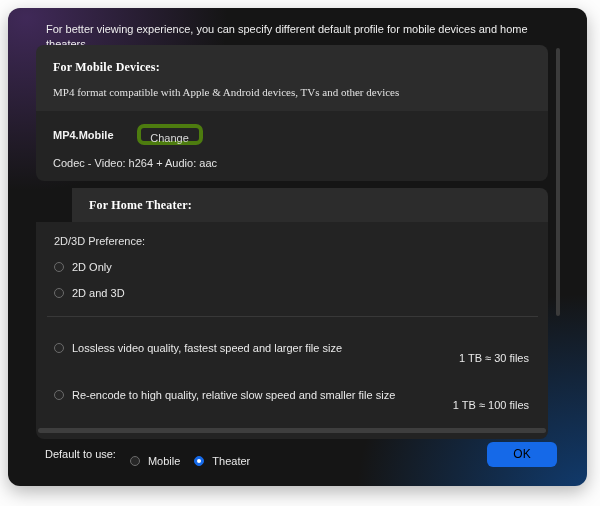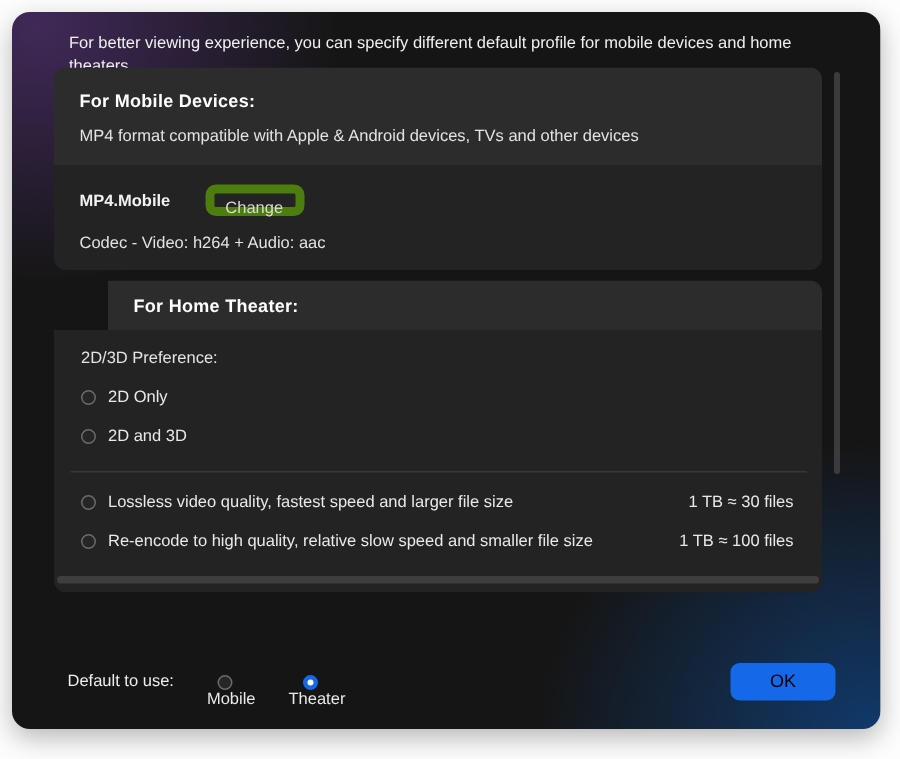--- a/index.html
+++ b/index.html
@@ -31,20 +31,21 @@
   .scroll-panel {
     position: absolute;
     left: 28px; top: 37px;
     width: 512px; height: 375px;
   }
   .card { border-radius: 8px; overflow: hidden; }
   .card-mobile { margin-bottom: 7px; }
   .card-header {
     background: #2c2c2c;
     padding: 15px 17px 13px 17px;
+    font-family: Liberation Serif, serif;
   }
   .card-header.slim { padding: 10px 17px 9px 17px; margin-left: 36px; }
   .card-title {
     font-size: 12px; font-weight: bold; color: #ffffff;
     letter-spacing: 0.2px;
   }
   .card-desc {
     margin-top: 11px;
     font-size: 11px; color: #e3e3e3;
   }
@@ -52,21 +53,21 @@
     background: #232323;
     padding: 13px 17px 12px 17px;
     position: relative;
   }
   .profile-row { display: flex; align-items: center; height: 21px; }
   .profile-name { font-size: 11px; font-weight: bold; color: #f2f2f2; }
   .change-btn {
     margin-left: 23px;
     width: 66px; height: 21px;
     background: transparent;
-    border: 6px solid #4d7c0f;
+    border: 4px solid #4d7c0f;
     border-radius: 7px;
     color: #d9d9d9;
     font-size: 11px;
     font-family: "Liberation Sans", sans-serif;
     line-height: 19px;
     text-align: center;
     cursor: pointer;
   }
   .codec-line { margin-top: 12px; font-size: 11px; color: #e3e3e3; }
   .group-label { font-size: 11px; color: #e3e3e3; }
@@ -90,21 +91,21 @@
   }
   .radio.selected::after {
     content: "";
     position: absolute;
     left: 2px; top: 2px;
     width: 4px; height: 4px;
     border-radius: 50%;
     background: #ffffff;
   }
   .radio-label { margin-left: 8px; font-size: 11px; color: #e9e9e9; }
-  .radio-estimate { margin-left: auto; font-size: 11px; color: #e9e9e9; padding-right: 2px; }
+  .radio-estimate { margin-left: auto; font-size: 11px; color: #e9e9e9; padding-right: 2px; margin-top: 21px; }
   .divider {
     height: 1px; background: #383838;
     margin: 17px -7px 14px -7px;
   }
   .theater-body { padding-bottom: 28px; padding-left: 18px; }
   .h-scrollbar {
     position: absolute;
     left: 2px; right: 2px; bottom: 6px;
     height: 5px; border-radius: 3px;
     background: #3e3e3e;
@@ -116,21 +117,21 @@
     border-radius: 2px;
     background: #3b3b3b;
   }
   .footer {
     position: absolute;
     left: 37px; right: 30px; top: 433px;
     height: 26px;
     display: flex; align-items: center;
   }
   .footer-label { font-size: 11px; color: #ededed; }
-  .footer .radio-row { margin-top: 13px; margin-left: 14px; flex-direction: column; }
+  .footer .radio-row { margin-top: 13px; margin-left: 14px; }
   .ok-btn {
     margin-left: auto;
     width: 70px; height: 25px;
     background: #1569e8;
     border: none;
     border-radius: 6px;
     color: #000000;
     font-size: 12px;
     font-family: "Liberation Sans", sans-serif;
     cursor: pointer;

